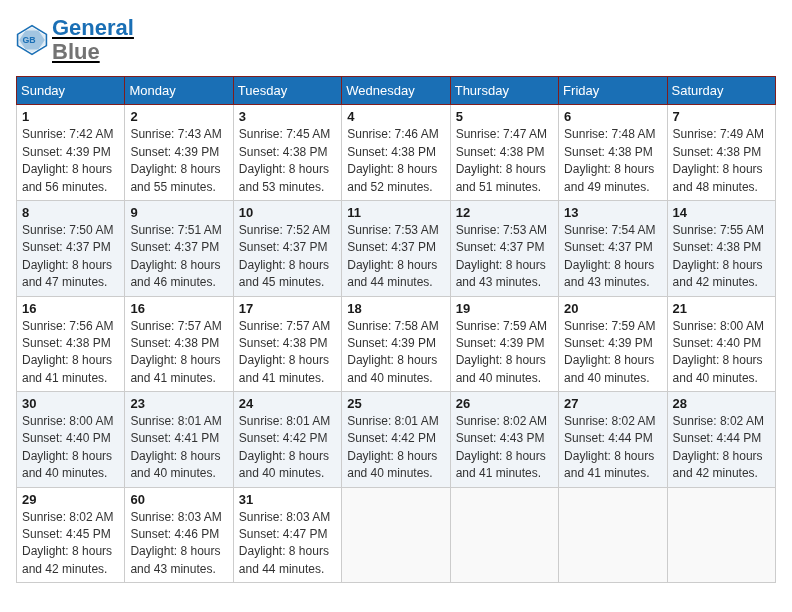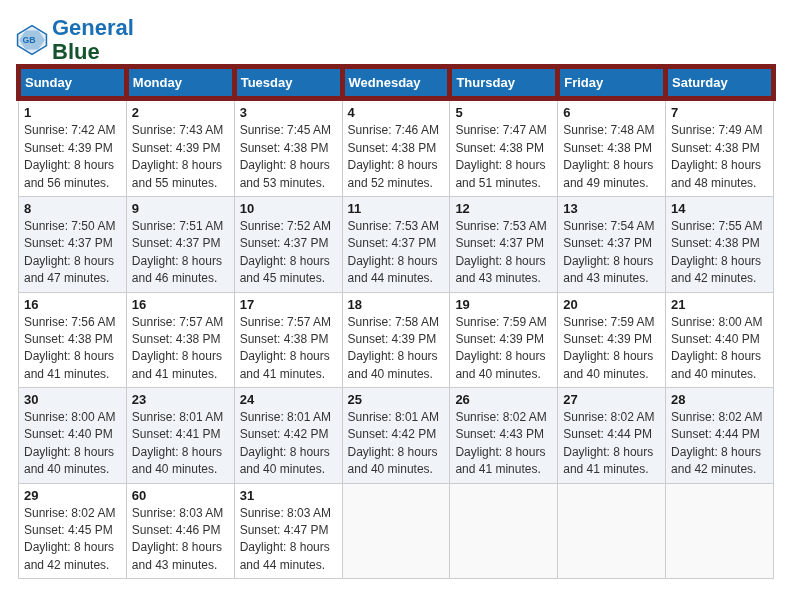--- a/index.html
+++ b/index.html
@@ -7,21 +7,22 @@
       font-family: Arial, sans-serif;
       background: #fff;
       width: 792px;
       min-height: 612px;
       padding: 16px;
     }
     .header {
       display: flex;
       justify-content: space-between;
       align-items: flex-start;
-      margin-bottom: 0;
+      margin-bottom: 12px;
+      text-decoration: underline;
     }
     .logo {
       display: flex;
       align-items: center;
       gap: 4px;
     }
     .logo-text {
       font-size: 22px;
       font-weight: bold;
       color: #1a1a1a;
@@ -50,22 +51,22 @@
       width: 100%;
       border-collapse: collapse;
       font-size: 10.5px;
     }
     .calendar th {
       background: #1a6fb5;
       color: #fff;
       padding: 6px 4px;
       text-align: left;
       font-size: 13px;
-      font-weight: bold;
-      border: 5px solid #7f1d1d;
+      font-weight: normal;
+      border: 1px solid #7f1d1d;
     }
     .calendar td {
       border: 1px solid #ccc;
       padding: 4px 5px;
       vertical-align: top;
       width: calc(100% / 7);
       min-height: 70px;
       background: #fff;
     }
     .calendar tr:nth-child(even) td {
@@ -96,21 +97,21 @@
 <div class="header">
   <div class="logo">
     <svg class="logo-icon" viewBox="0 0 40 40">
       <polygon points="20,4 36,14 36,26 20,36 4,26 4,14" fill="#1a6fb5" opacity="0.15"></polygon>
       <polygon points="20,2 38,13 38,27 20,38 2,27 2,13" fill="none" stroke="#1a6fb5" stroke-width="2"></polygon>
       <polygon points="28,8 36,20 28,32 12,32 4,20 12,8" fill="#1a6fb5" opacity="0.3"></polygon>
       <text x="8" y="24" font-size="11" font-weight="bold" fill="#1a6fb5">GB</text>
     </svg>
     <div class="logo-text">
       <div><span>General</span></div>
-      <div><span style="color:#14532d">Blue</span></div>
+      <div><span style="color:#737373">Blue</span></div>
     </div>
   </div>
 </div>
 
 <table class="calendar">
   <thead>
     <tr>
     <th>Sunday</th>
         <th>Monday</th>
         <th>Tuesday</th>

